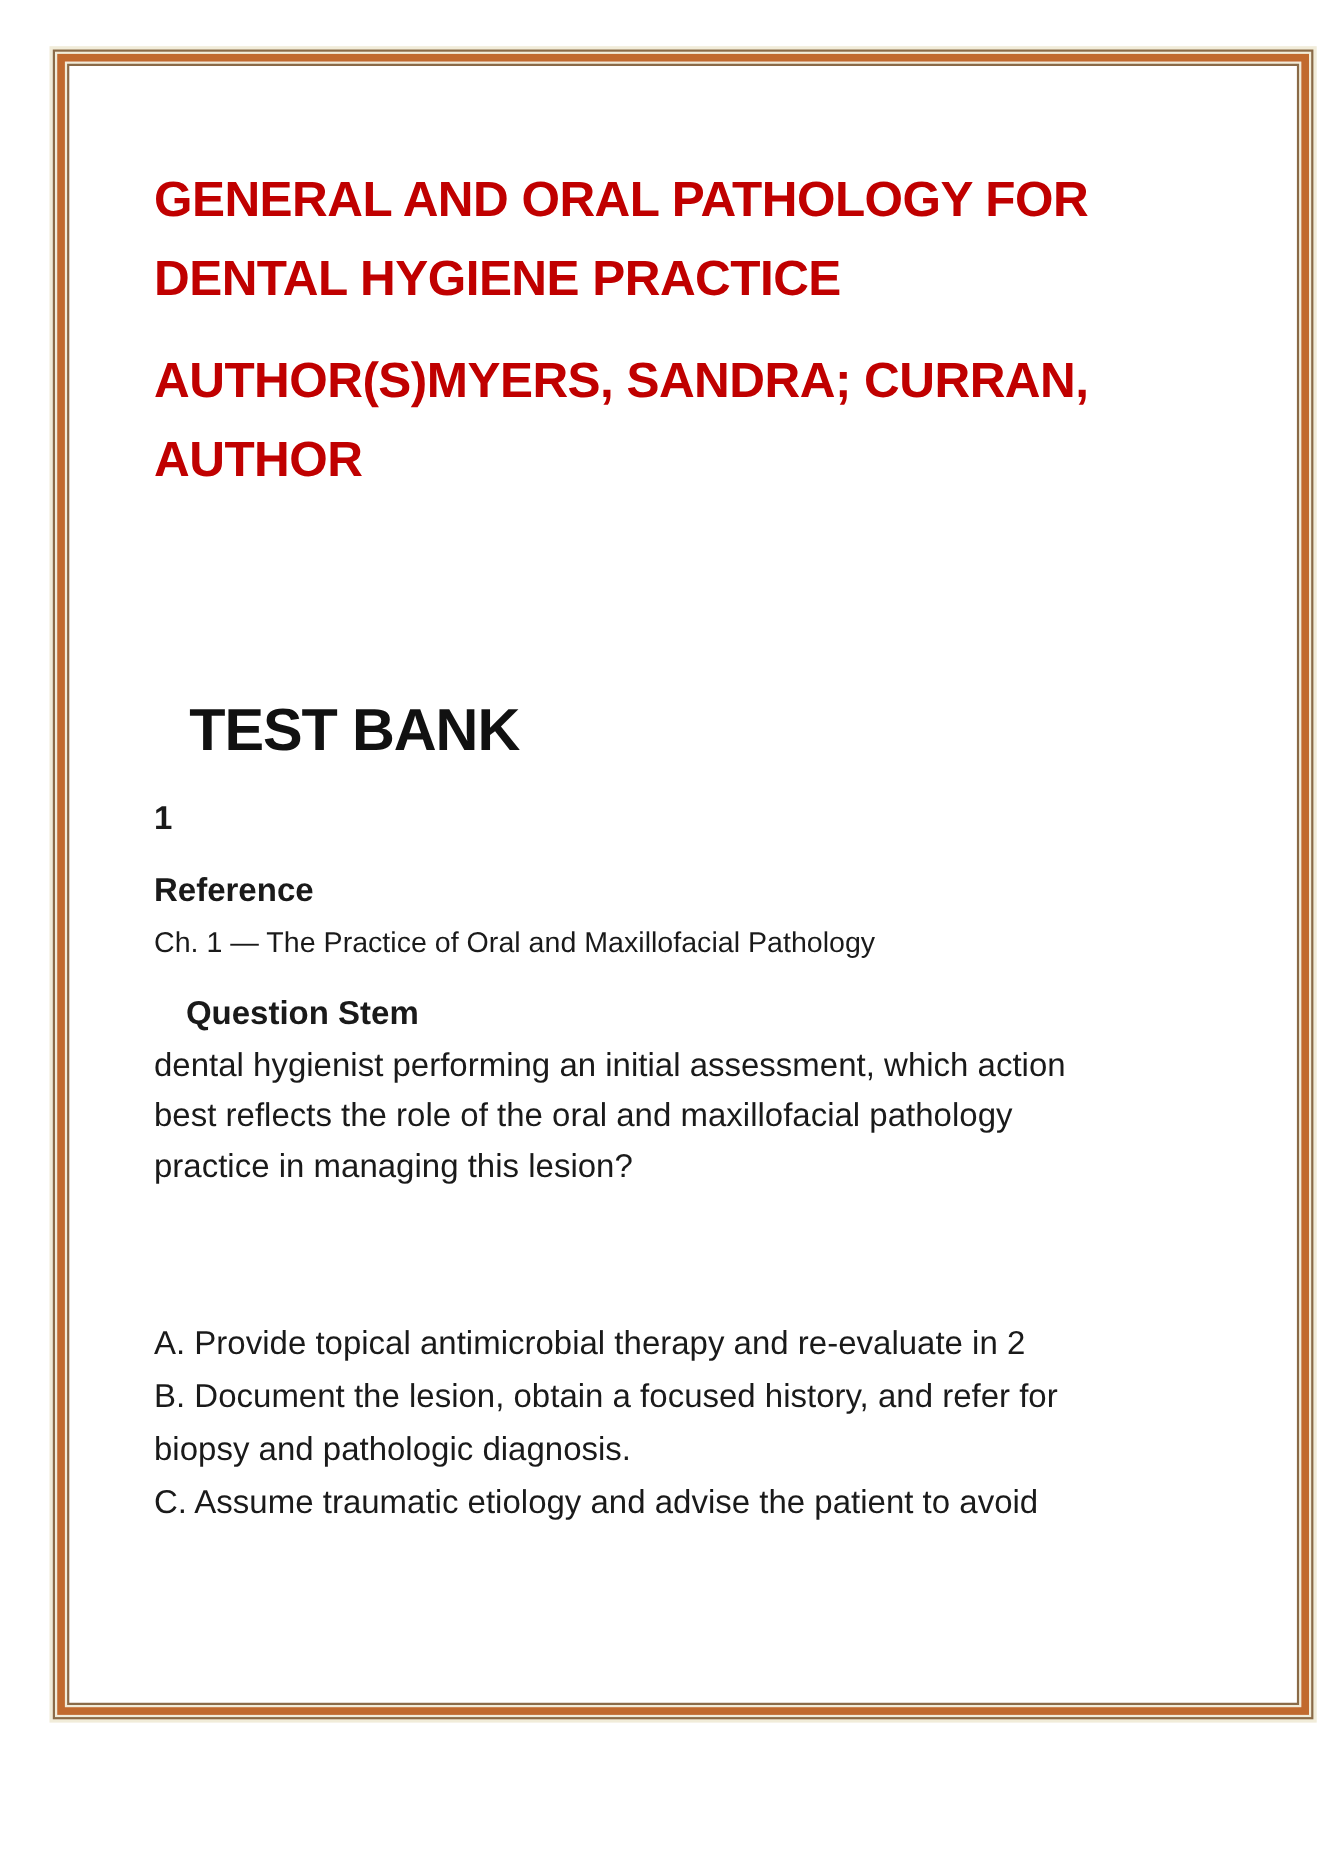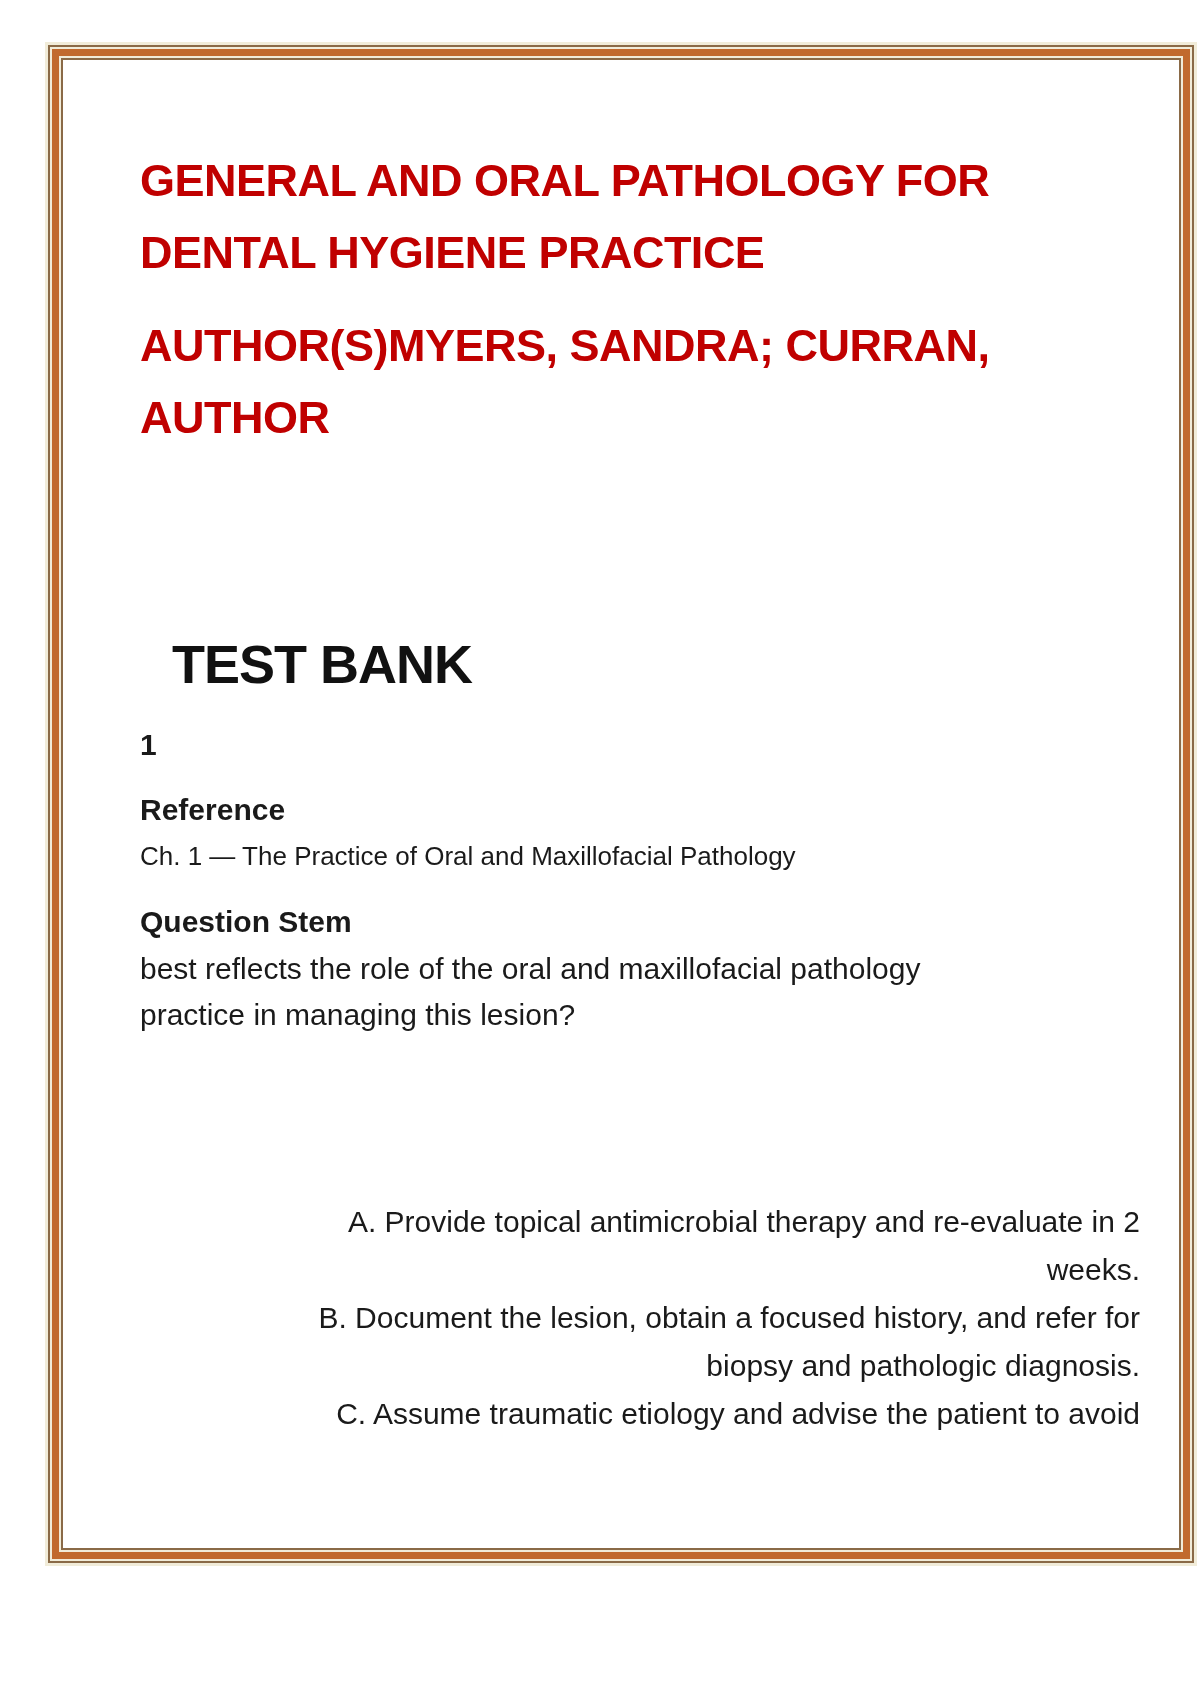--- a/index.html
+++ b/index.html
@@ -65,27 +65,27 @@
     font-size: 30px;
     font-weight: bold;
     line-height: 34px;
   }
   .ref-label  { top: 793px; }
   .ref-text {
     top: 839px;
     font-size: 26px;
     line-height: 34px;
   }
-  .stem-label { top: 905px; }
+  .stem-label { top: 905px; margin-left: 29px; }
   .body-lines {
     font-size: 30px;
     line-height: 46px;
   }
   .stem-lines    { top: 946px; }
-  .option-lines  { top: 1198px; line-height: 48px; text-align: right; }
+  .option-lines  { top: 1198px; line-height: 48px; }
   .divider {
     position: absolute;
     left: 57px;
     top: 1690px;
     width: 1086px;
     height: 3px;
     background: #1c1c1c;
     border-top: 1px solid #909090;
   }
 </style>
@@ -110,27 +110,27 @@
 
   <div class="txt qnum">1</div>
 
   <div class="txt bold-label ref-label">Reference</div>
 
   <div class="txt ref-text">Ch. 1 — The Practice of Oral and Maxillofacial Pathology</div>
 
   <div class="txt bold-label stem-label">Question Stem</div>
 
   <div class="txt body-lines stem-lines">
+    <div>dental hygienist performing an initial assessment, which action</div>
     <div>best reflects the role of the oral and maxillofacial pathology</div>
     <div>practice in managing this lesion?</div>
   </div>
 
   <div class="txt body-lines option-lines">
     <div>A. Provide topical antimicrobial therapy and re-evaluate in 2</div>
-    <div>weeks.</div>
     <div>B. Document the lesion, obtain a focused history, and refer for</div>
     <div>biopsy and pathologic diagnosis.</div>
     <div>C. Assume traumatic etiology and advise the patient to avoid</div>
   </div>
 
   <div class="divider"></div>
 
 </div>
 
 </body></html>

